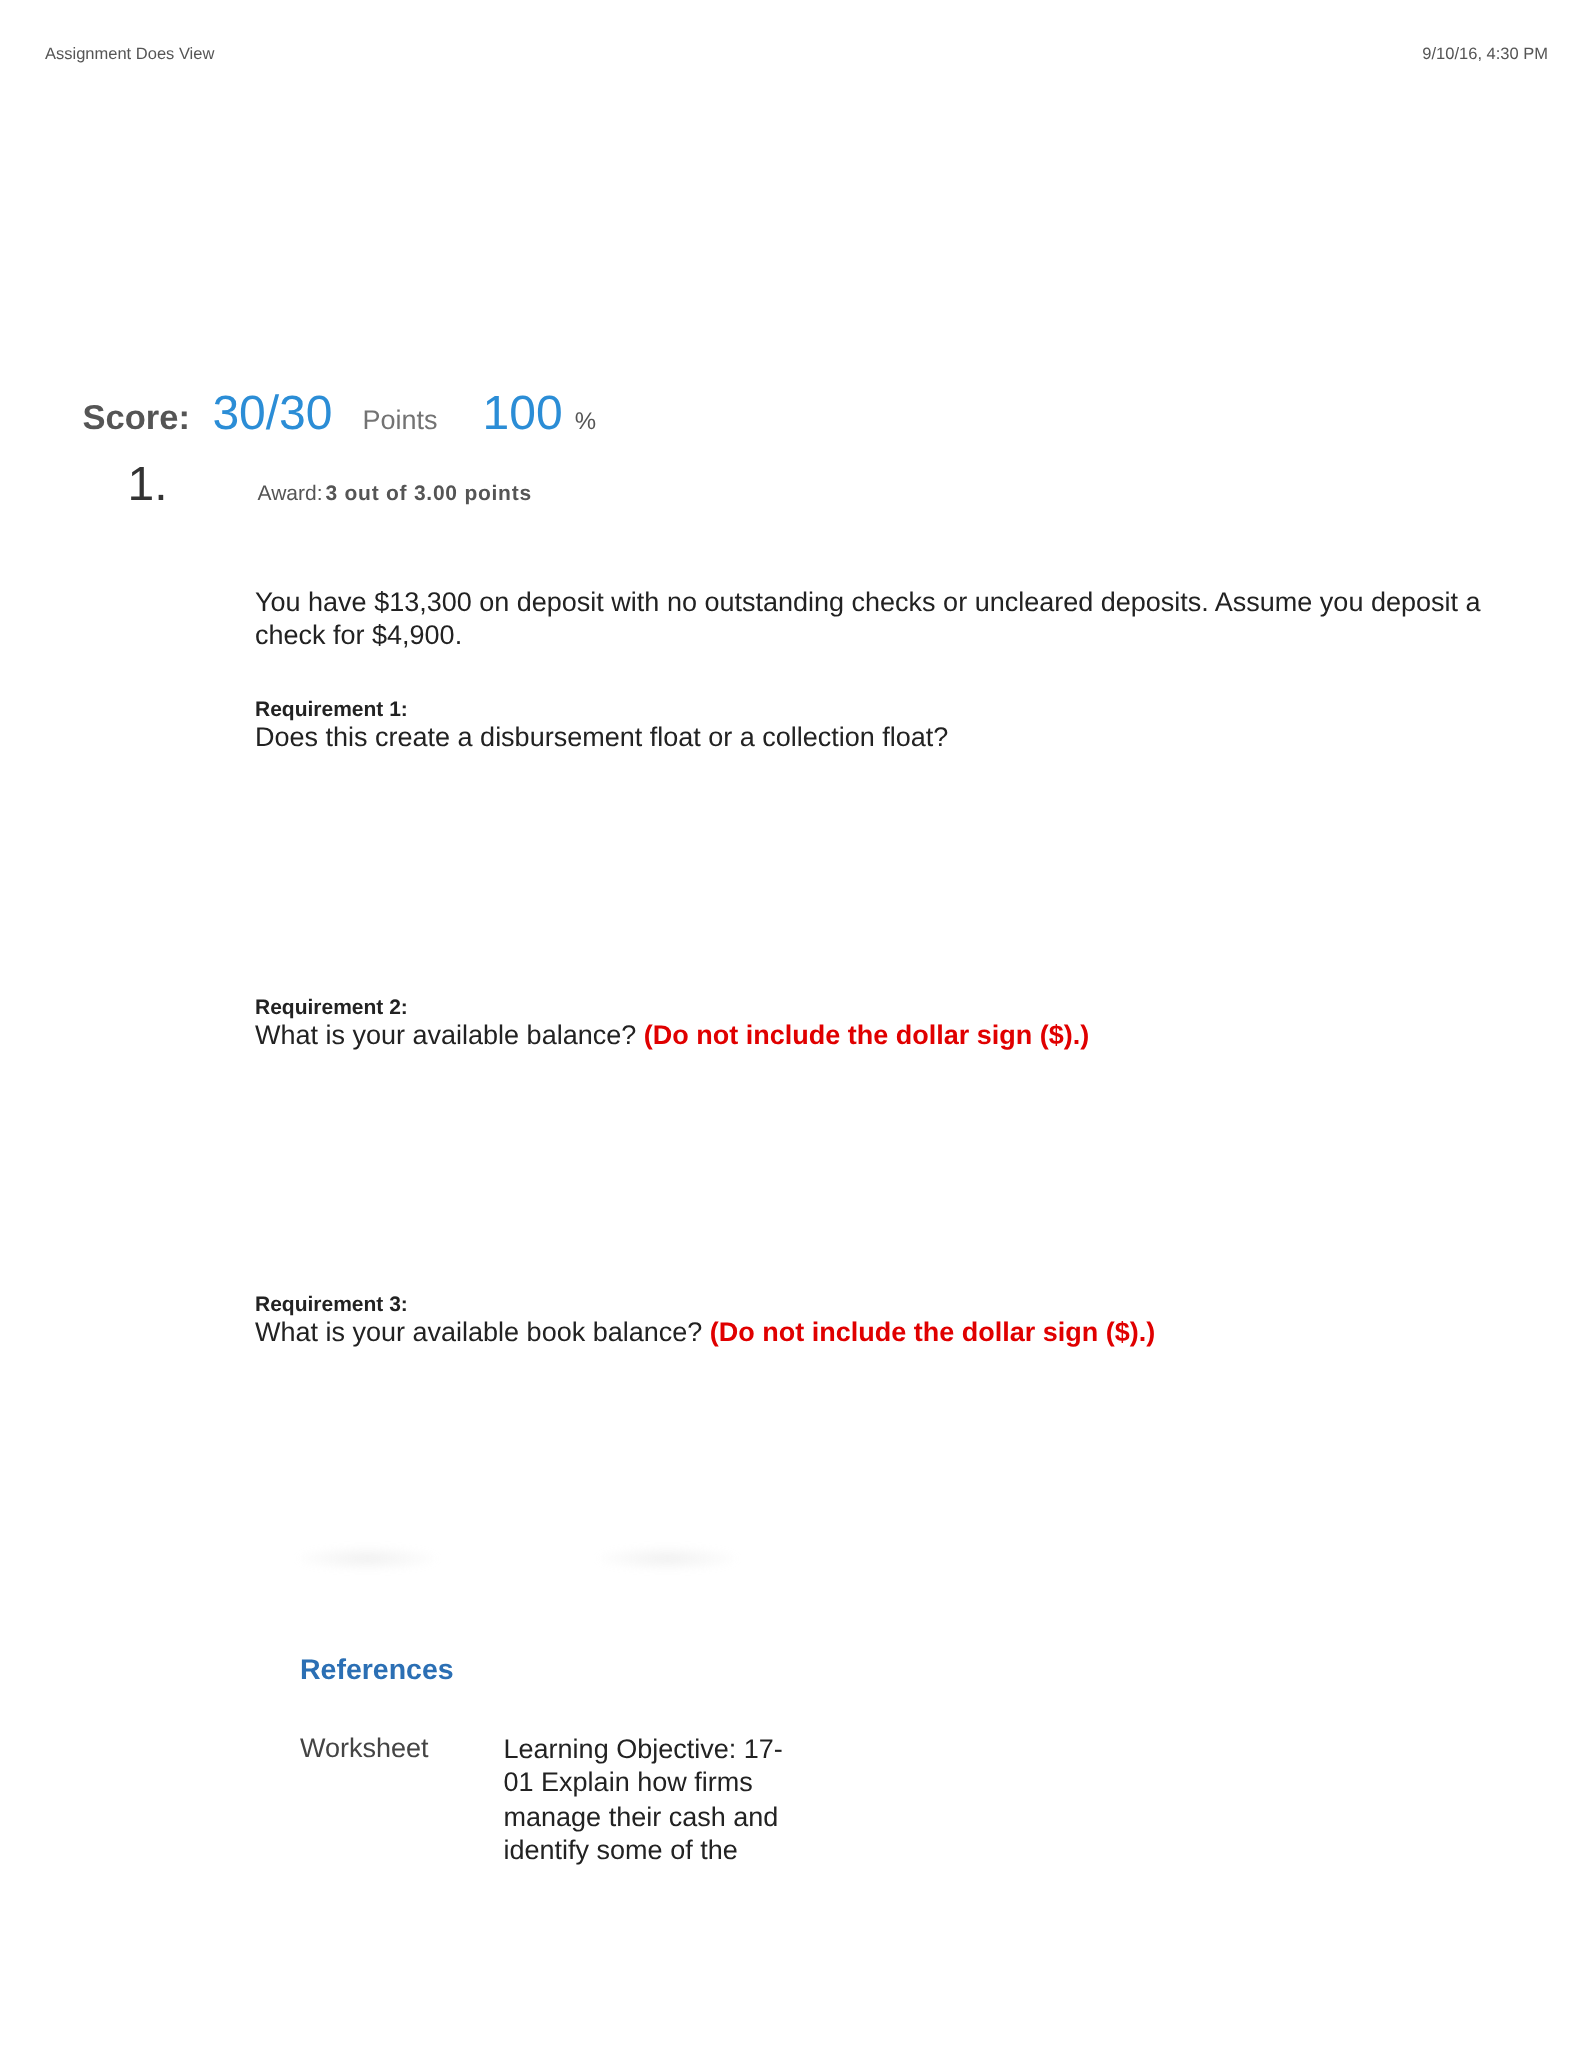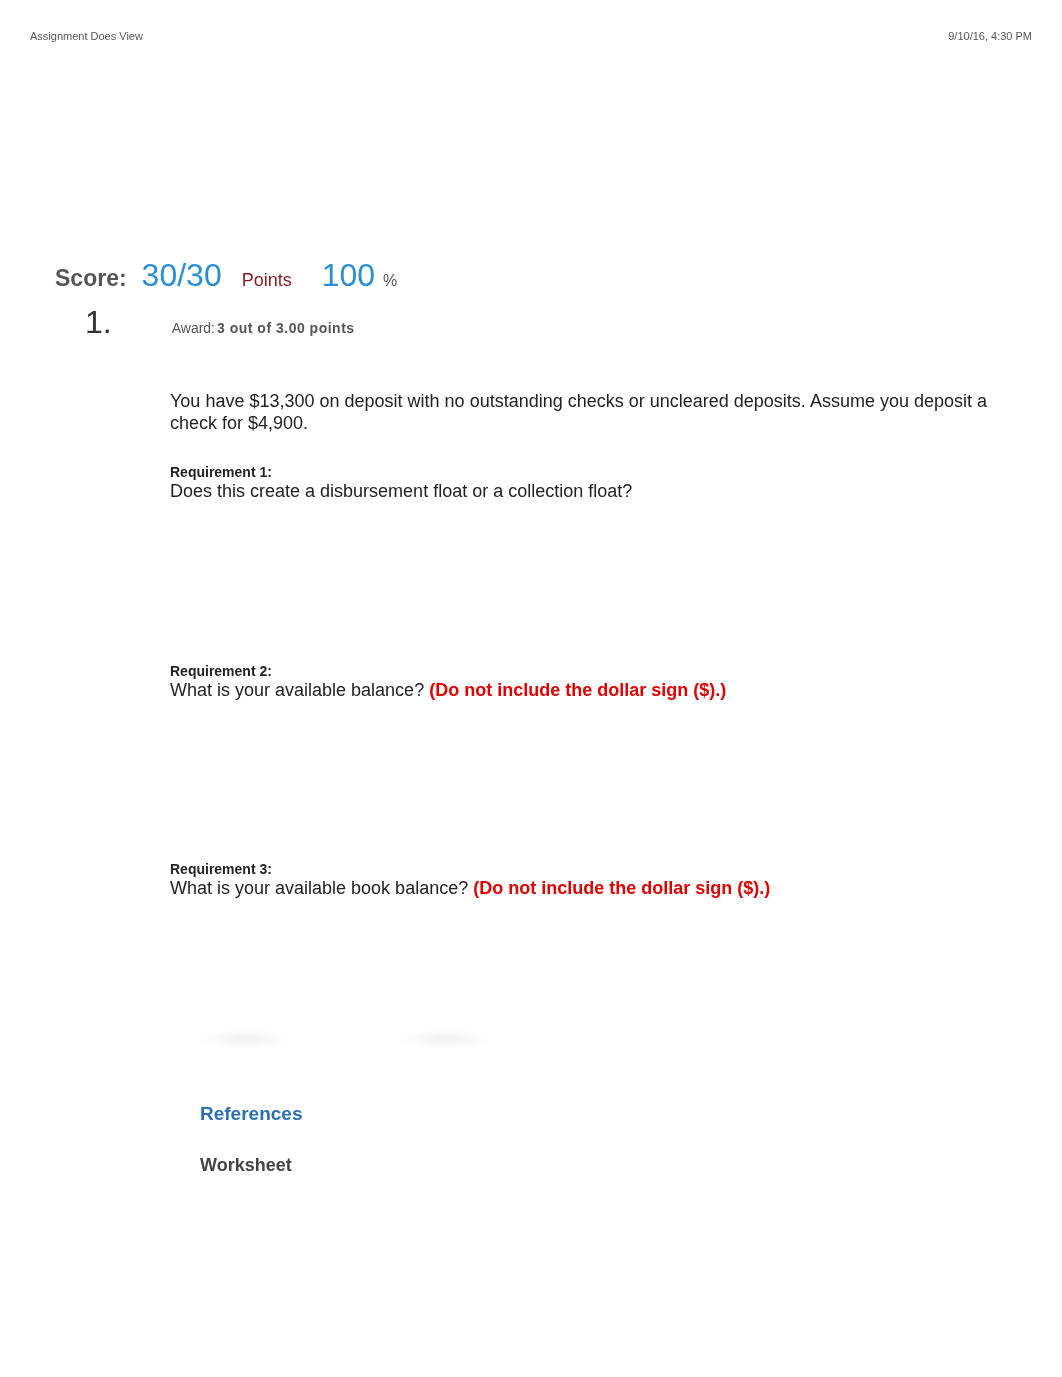--- a/index.html
+++ b/index.html
@@ -37,21 +37,21 @@
       color: #555;
       margin-right: 15px;
     }
     .score-value {
       font-size: 32px;
       color: #2b8dd6;
       margin-right: 20px;
     }
     .score-points-label {
       font-size: 18px;
-      color: #7f1d1d;
+      color: #737373;
       margin-right: 30px;
     }
     .score-percent {
       font-size: 32px;
       color: #2b8dd6;
       margin-right: 8px;
     }
     .score-percent-sign {
       font-size: 16px;
       color: #555;
@@ -131,21 +131,21 @@
       margin-left: 30px;
       margin-bottom: 30px;
     }
     .references-body {
       display: flex;
       margin-left: 30px;
       gap: 50px;
     }
     .worksheet-label {
       font-size: 18px;
-      font-weight: bold;
+      font-weight: normal;
       color: #444;
     }
     .learning-objective {
       font-size: 18px;
       color: #222;
       max-width: 190px;
       line-height: 1.25;
     }
   </style>
 </head>
@@ -197,17 +197,18 @@
 
     <div class="blur-bar-row">
       <div class="blur-bar"></div>
       <div class="blur-bar"></div>
     </div>
 
     <div class="references-heading">References</div>
 
     <div class="references-body">
       <div class="worksheet-label">Worksheet</div>
+      <div class="learning-objective">Learning Objective: 17-01 Explain how firms manage their cash and identify some of the</div>
     </div>
 
   </div>
 
 </div>
 
 </body></html>

